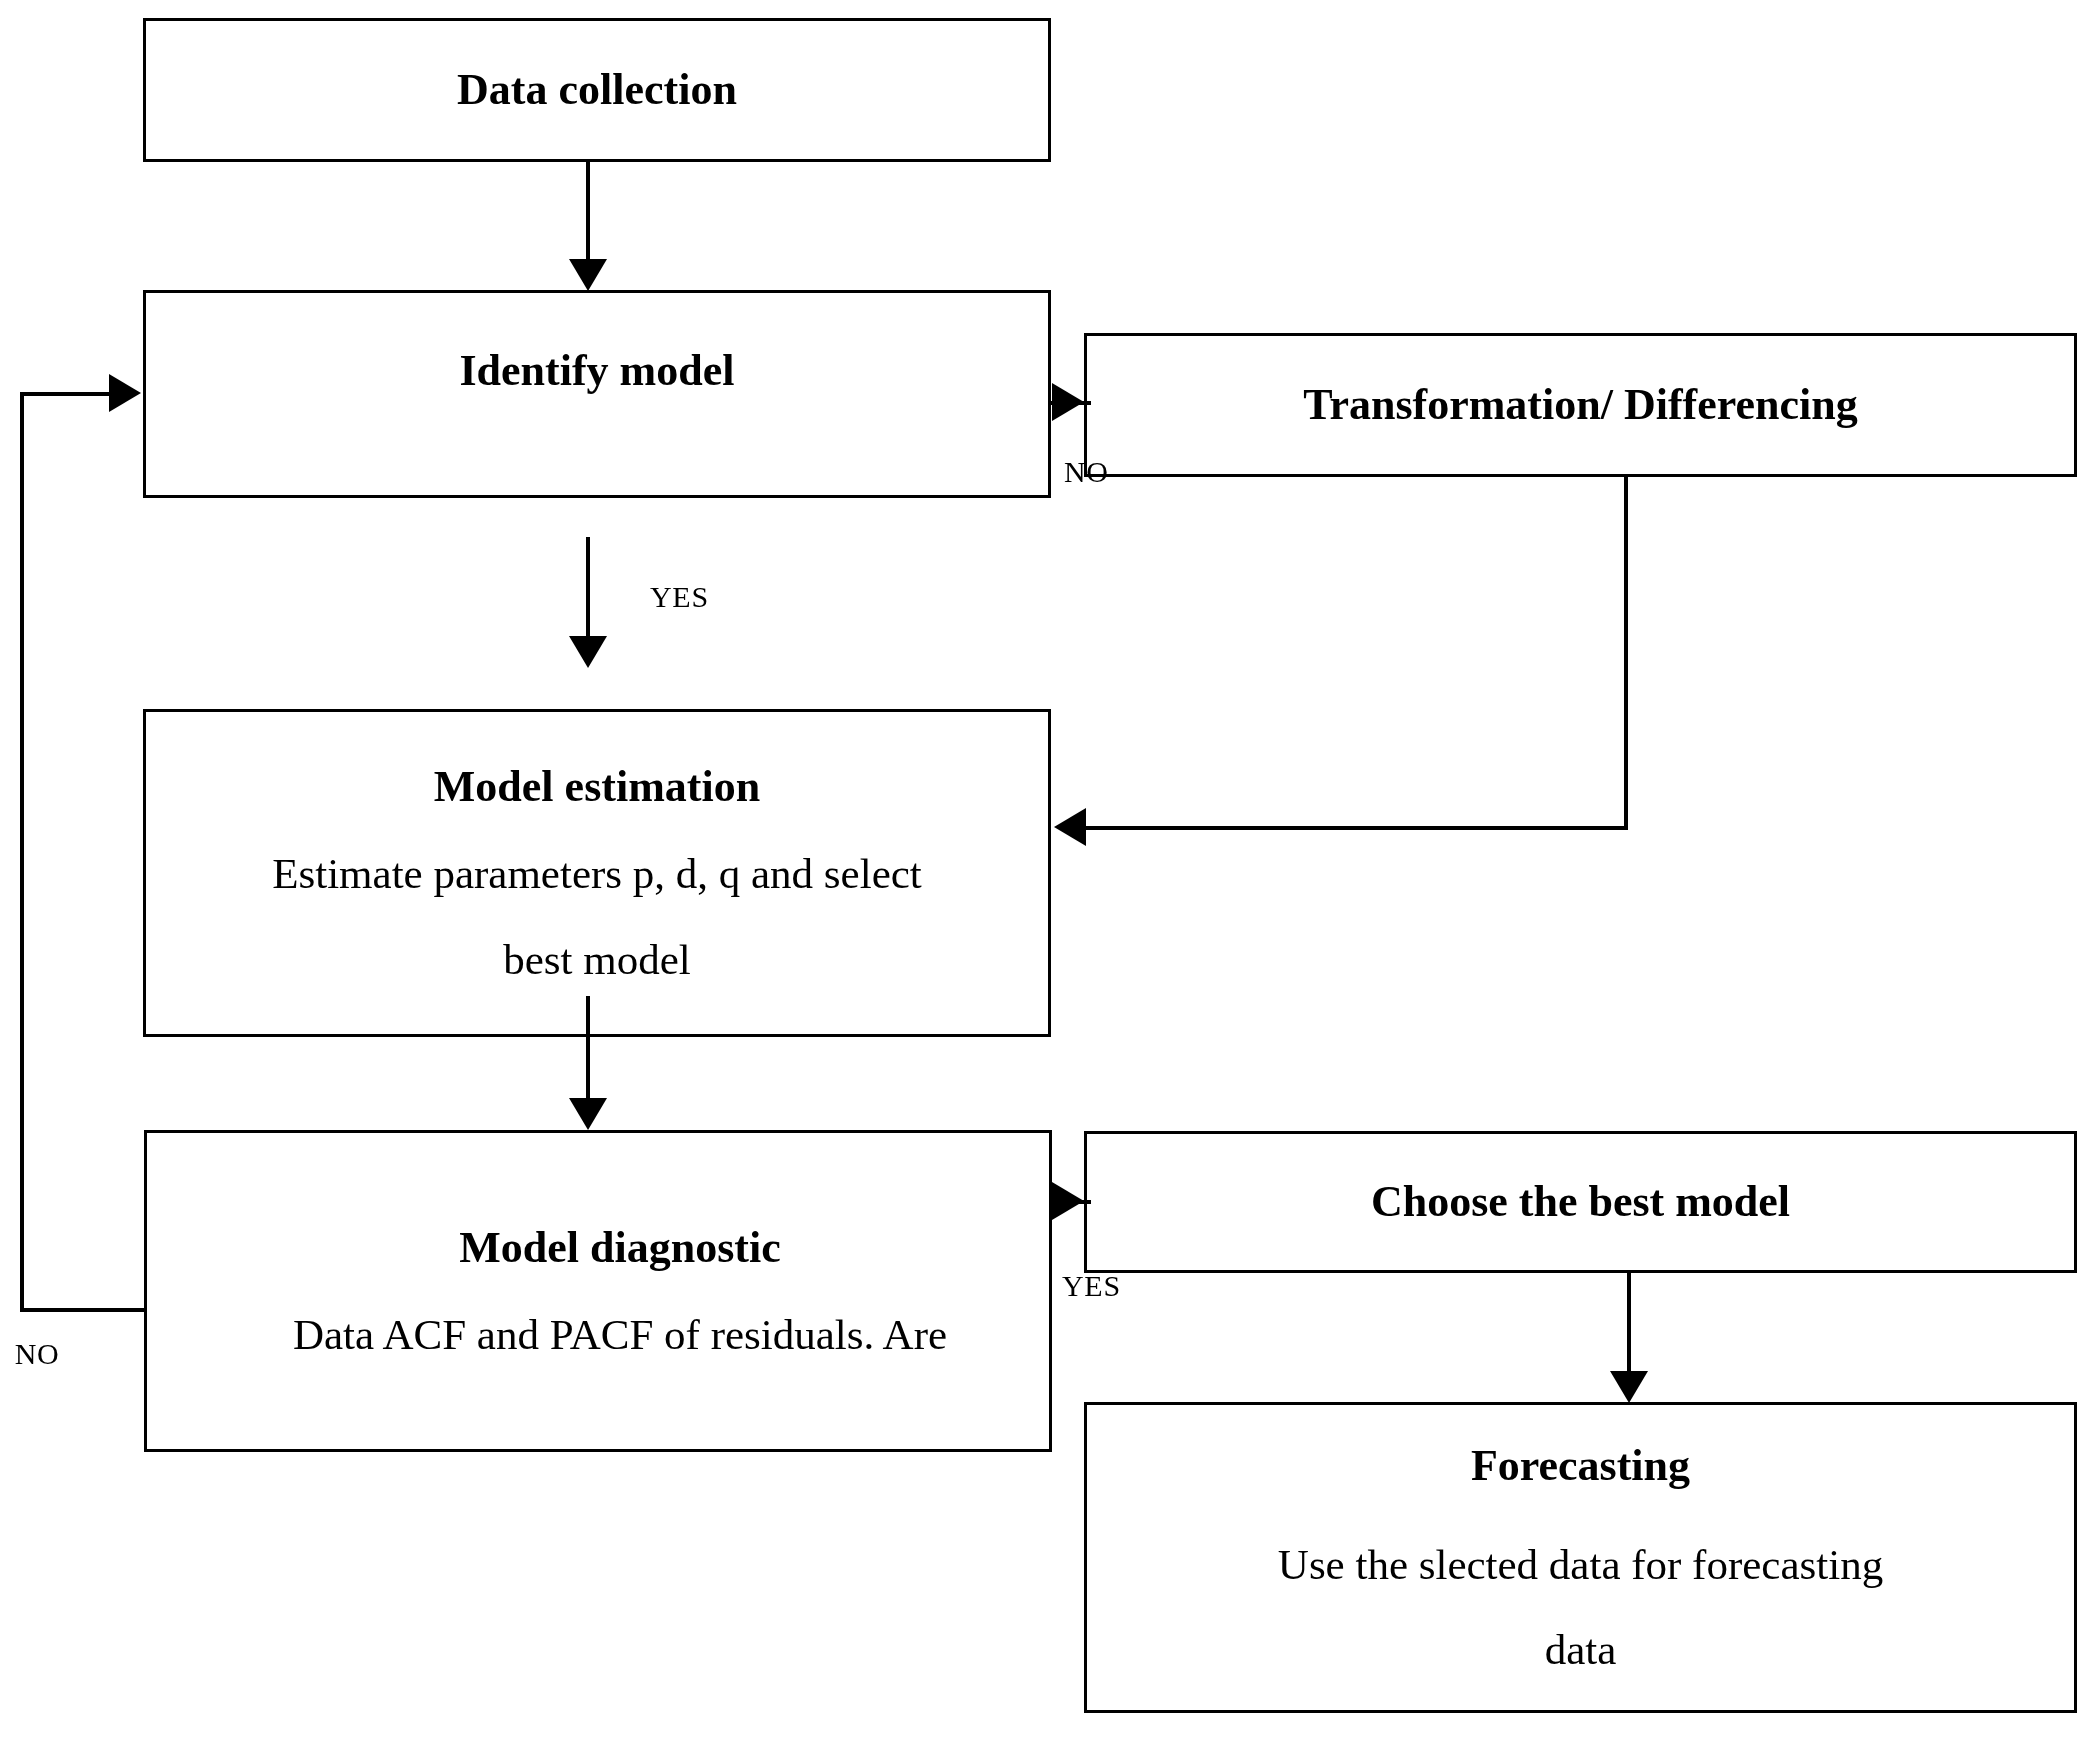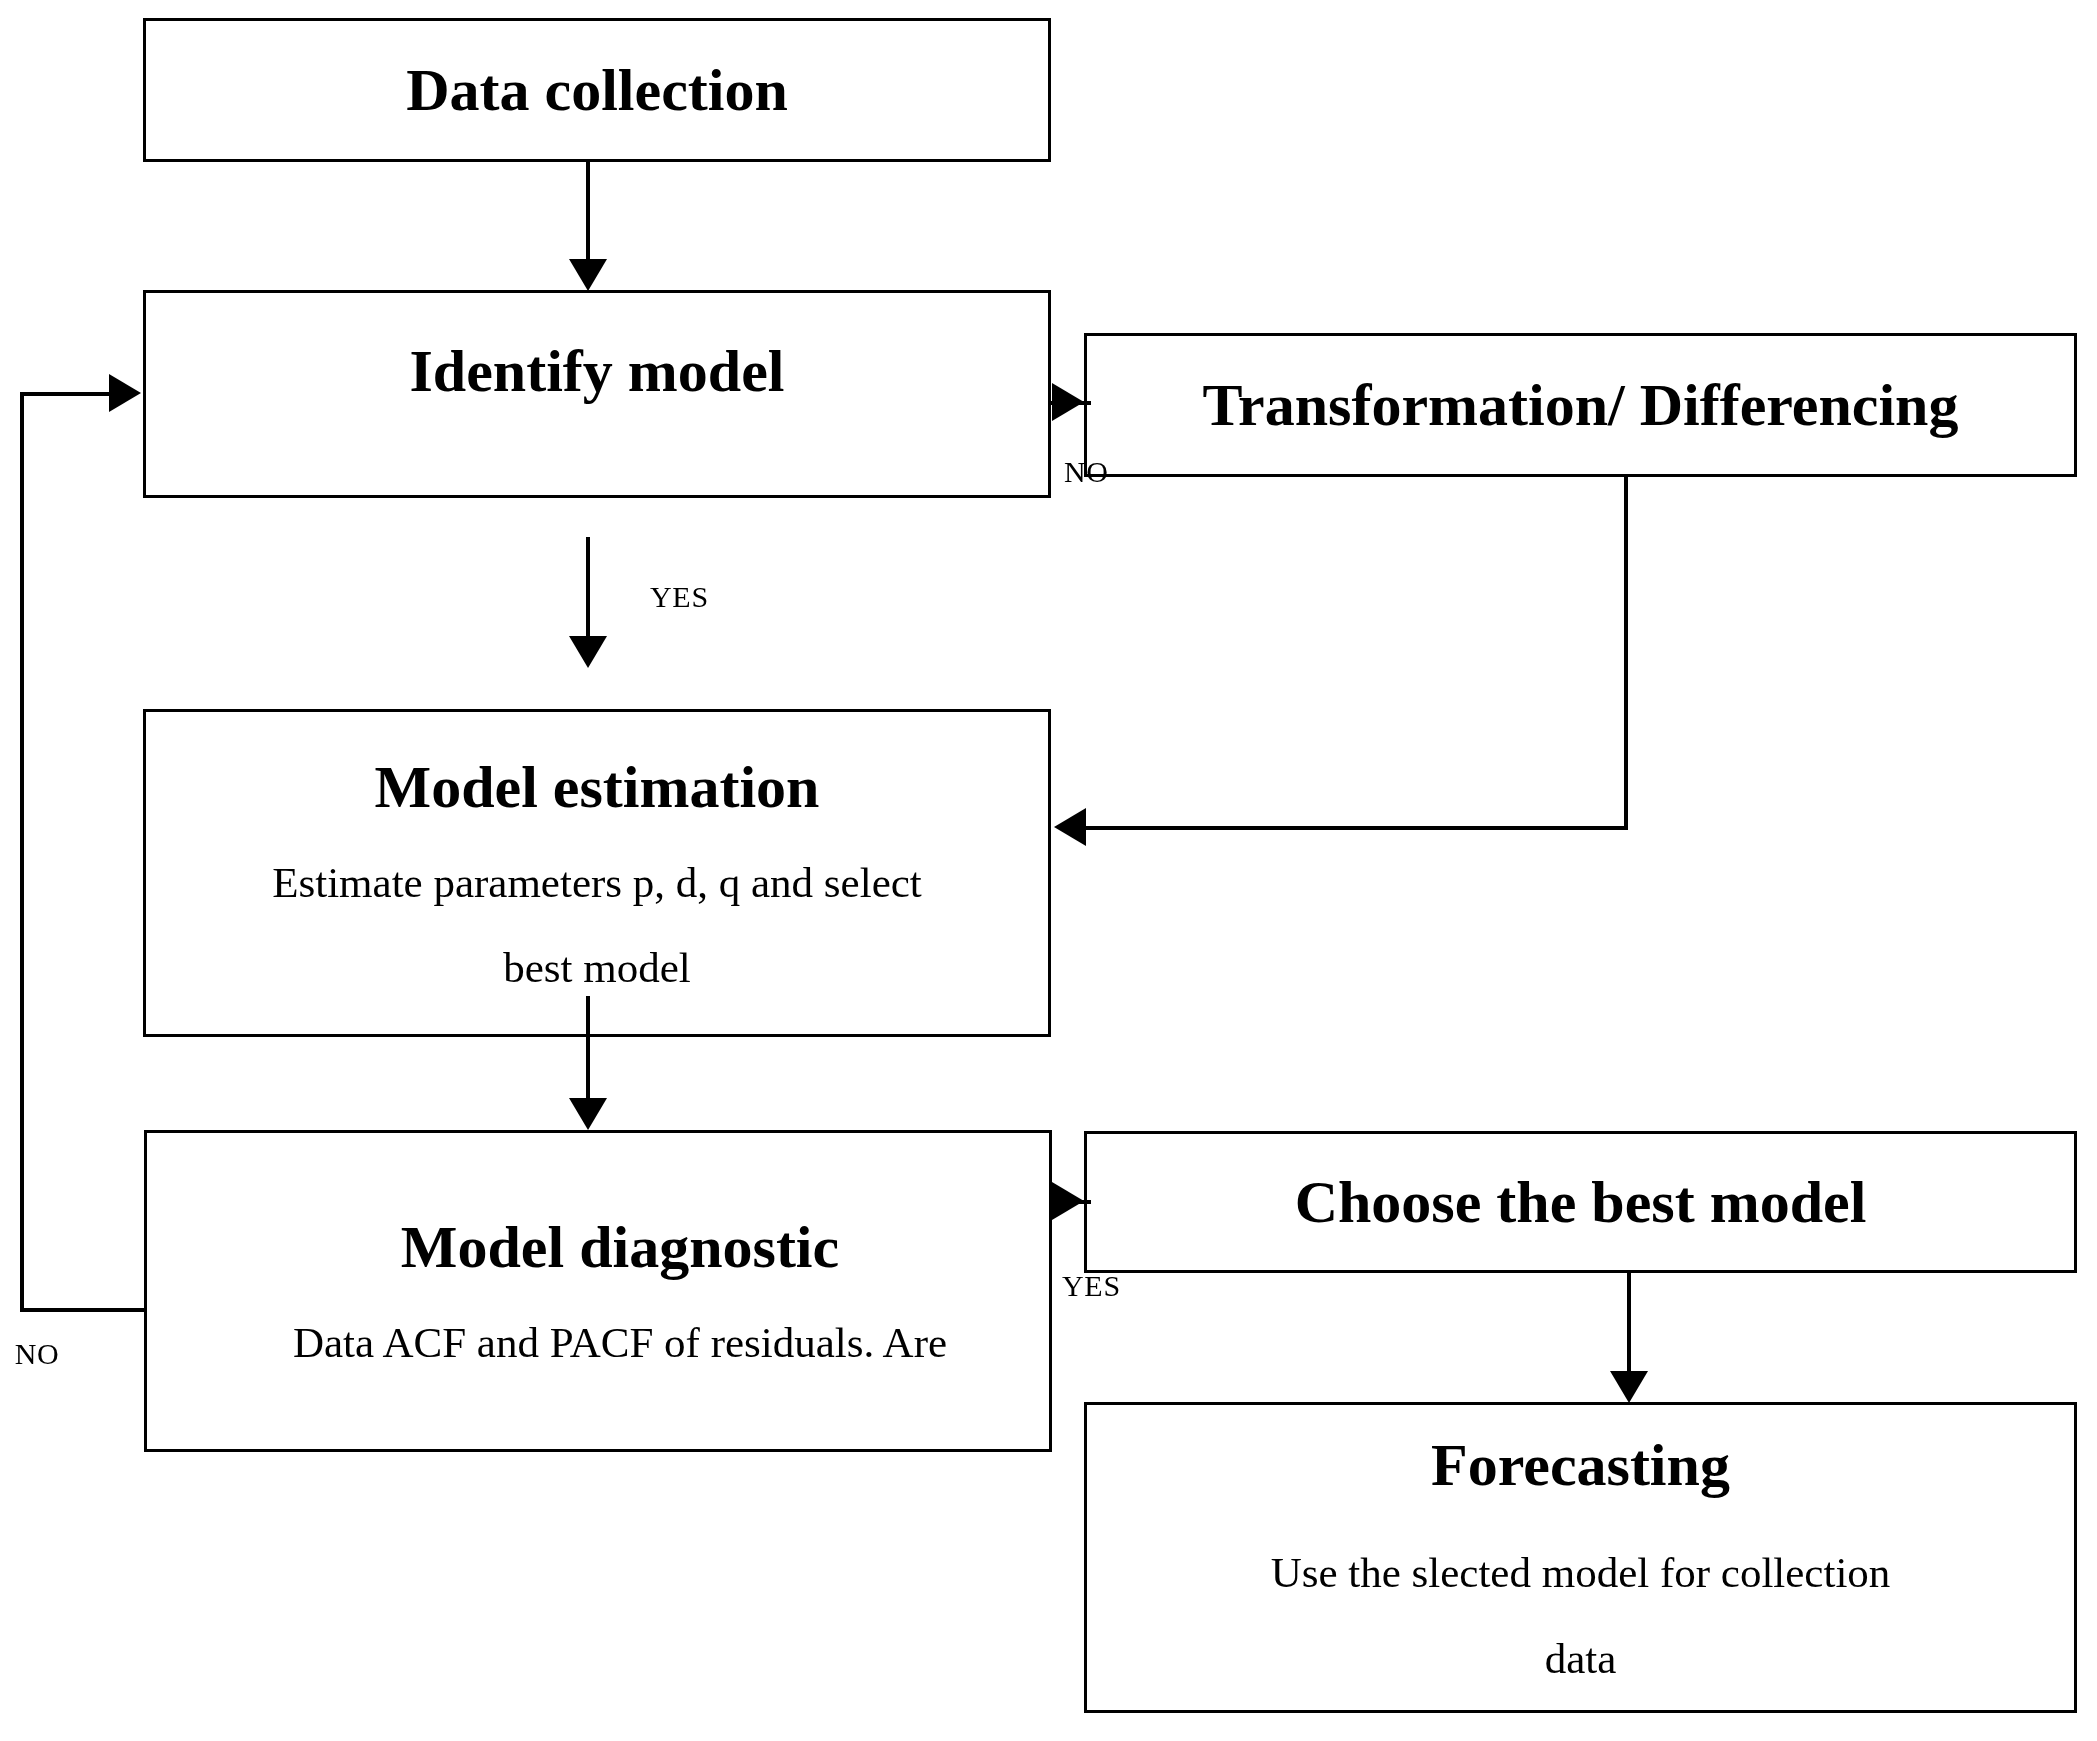--- a/index.html
+++ b/index.html
@@ -30,21 +30,21 @@
     color: #000000;
   }
   .node .line {
     display: block;
     width: 100%;
     line-height: 1.05;
     white-space: nowrap;
   }
   .node .title {
     font-weight: bold;
-    font-size: 60px;
+    font-size: 44px;
   }
   .node .body {
     font-weight: normal;
     font-size: 43px;
   }
 
   
   #node-data-collection   { left: 143px;  top: 18.4px;   width: 908px; height: 144px; }
   #node-identify-model    { left: 143px;  top: 290px;  width: 908px; height: 208px; }
   #node-transformation    { left: 1084px; top: 333px;  width: 993px; height: 144px; }
@@ -132,21 +132,21 @@
     <span class="line title">Model diagnostic</span>
     <span class="line body">Data ACF and PACF of residuals. Are</span>
   </div>
 
   <div class="node" id="node-choose-best-model">
     <span class="line title">Choose the best model</span>
   </div>
 
   <div class="node" id="node-forecasting">
     <span class="line title">Forecasting</span>
-    <span class="line body">Use the slected model for collection</span>
+    <span class="line body">Use the slected data for forecasting</span>
     <span class="line body">data</span>
   </div>
 
   <div class="conn v" style="left:586px; top:162px; height:103px;"></div>
   <div class="arrowhead down" style="left:569px; top:259px;"></div>
 
   <div class="conn v" style="left:586px; top:537px; height:103px;"></div>
   <div class="arrowhead down" style="left:569px; top:636px;"></div>
   <span class="edge-label" id="label-yes-identify">YES</span>
 

